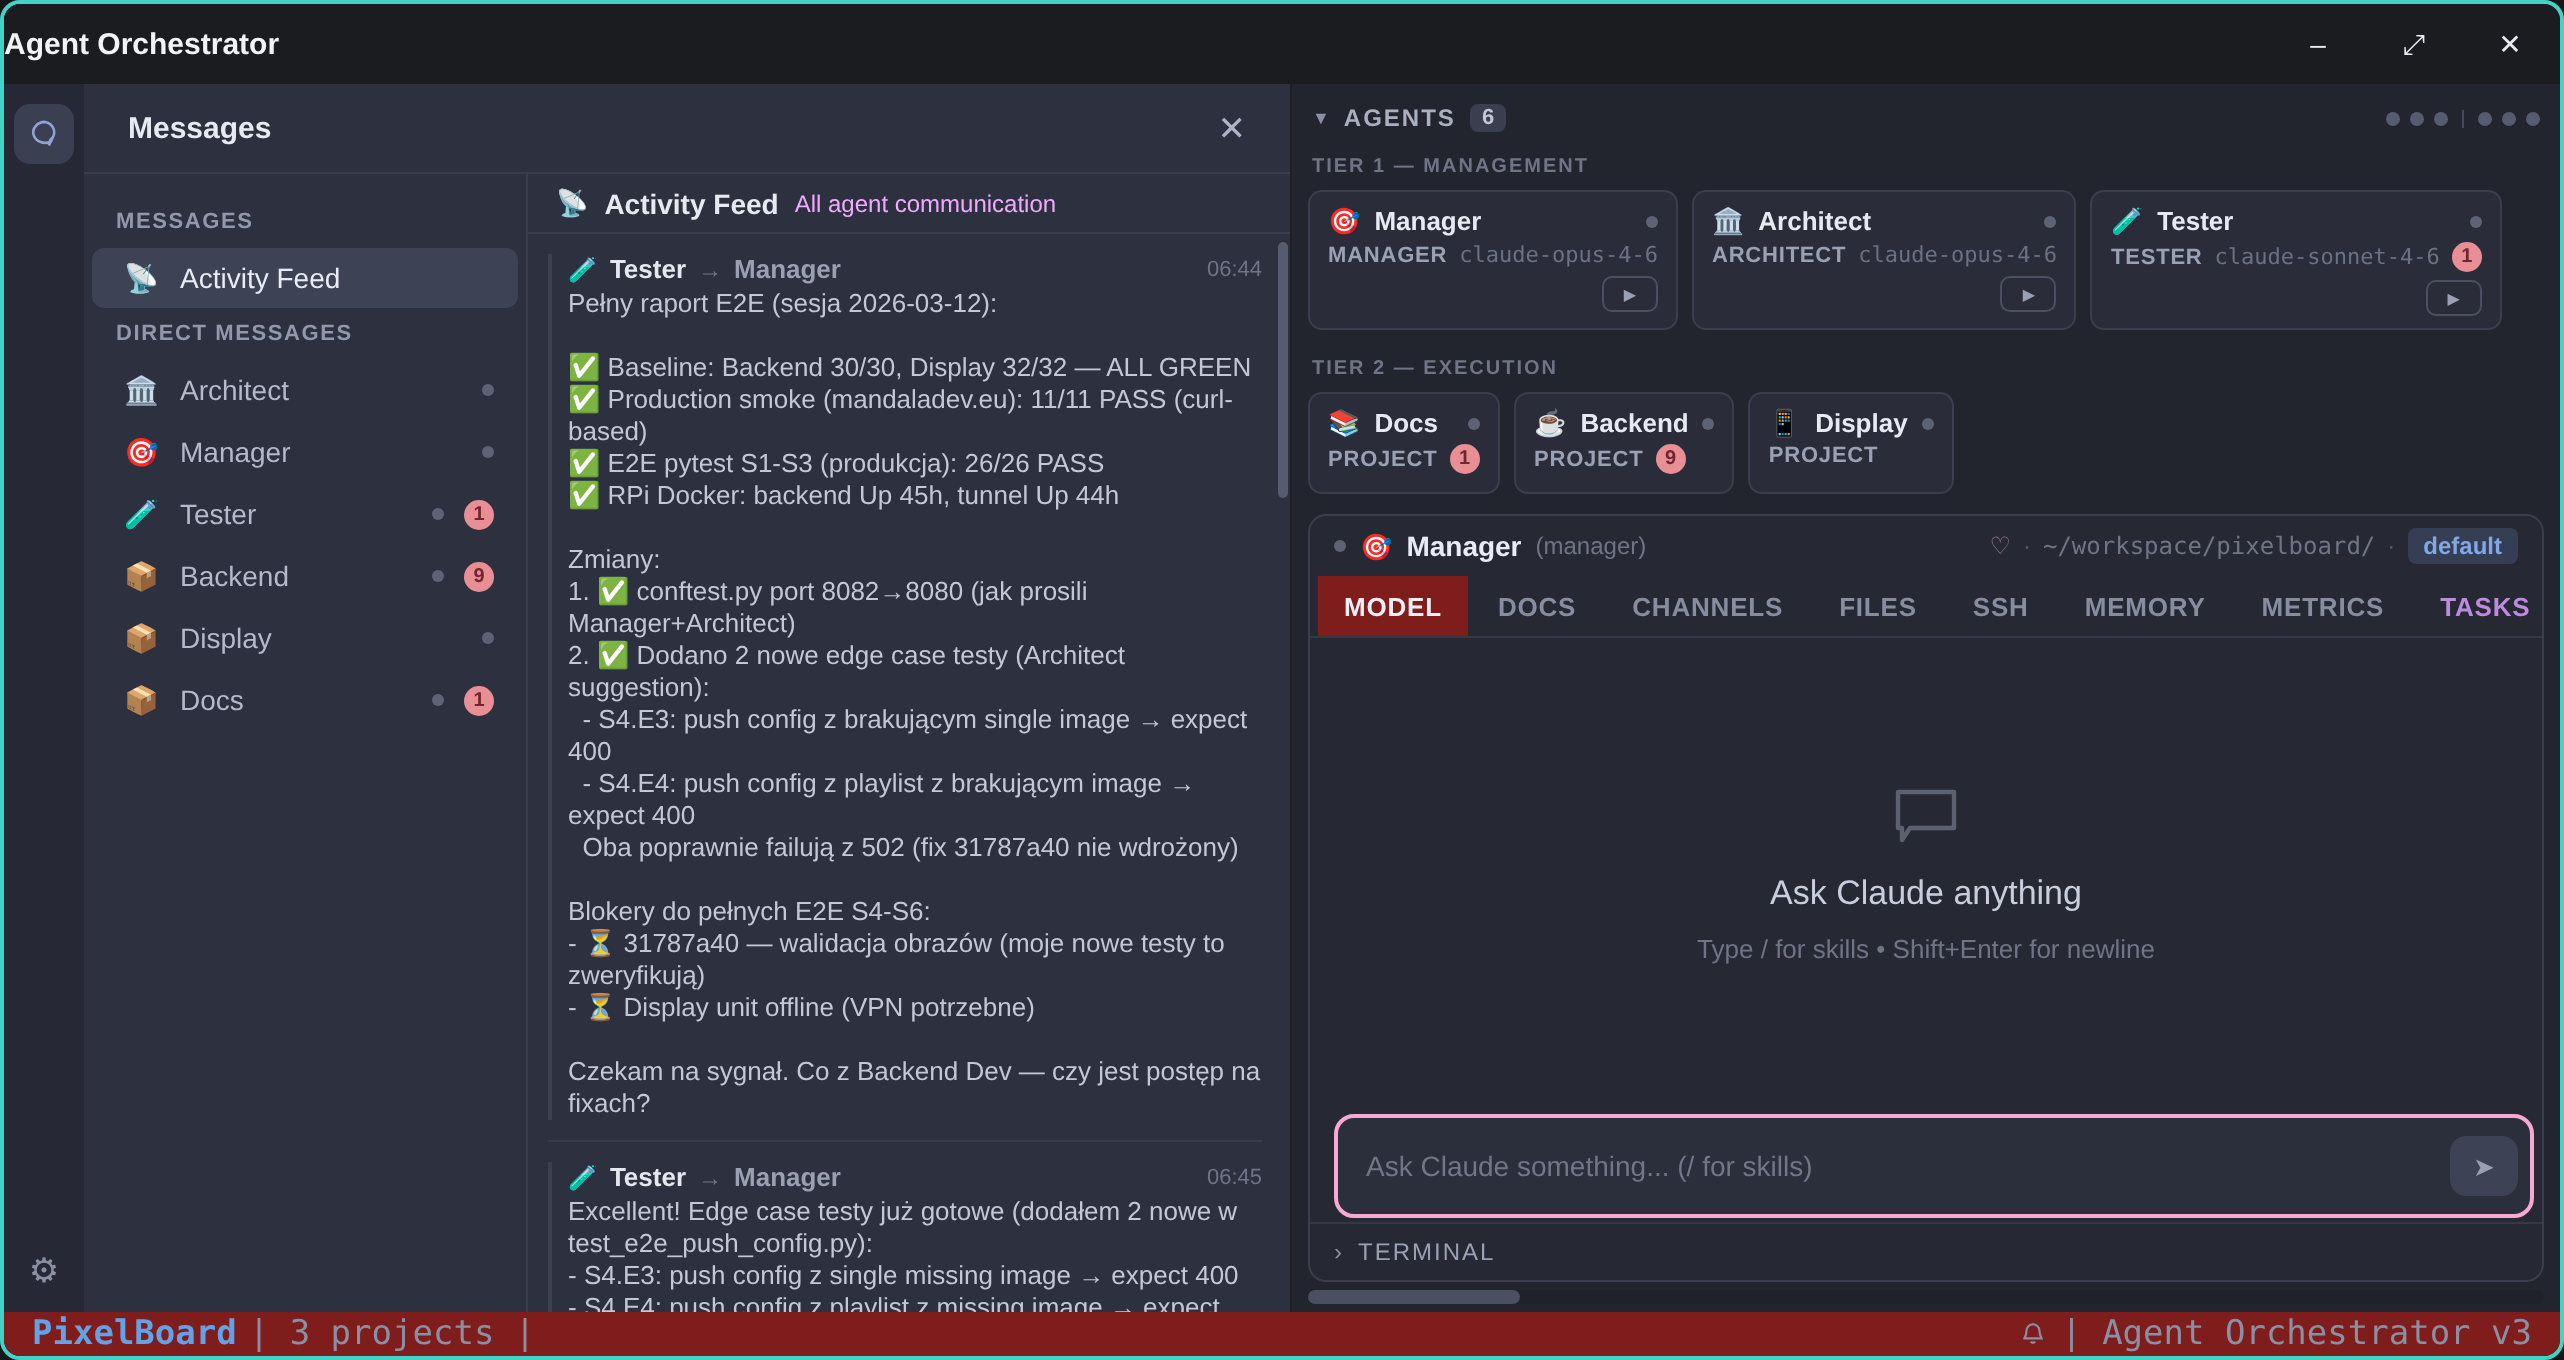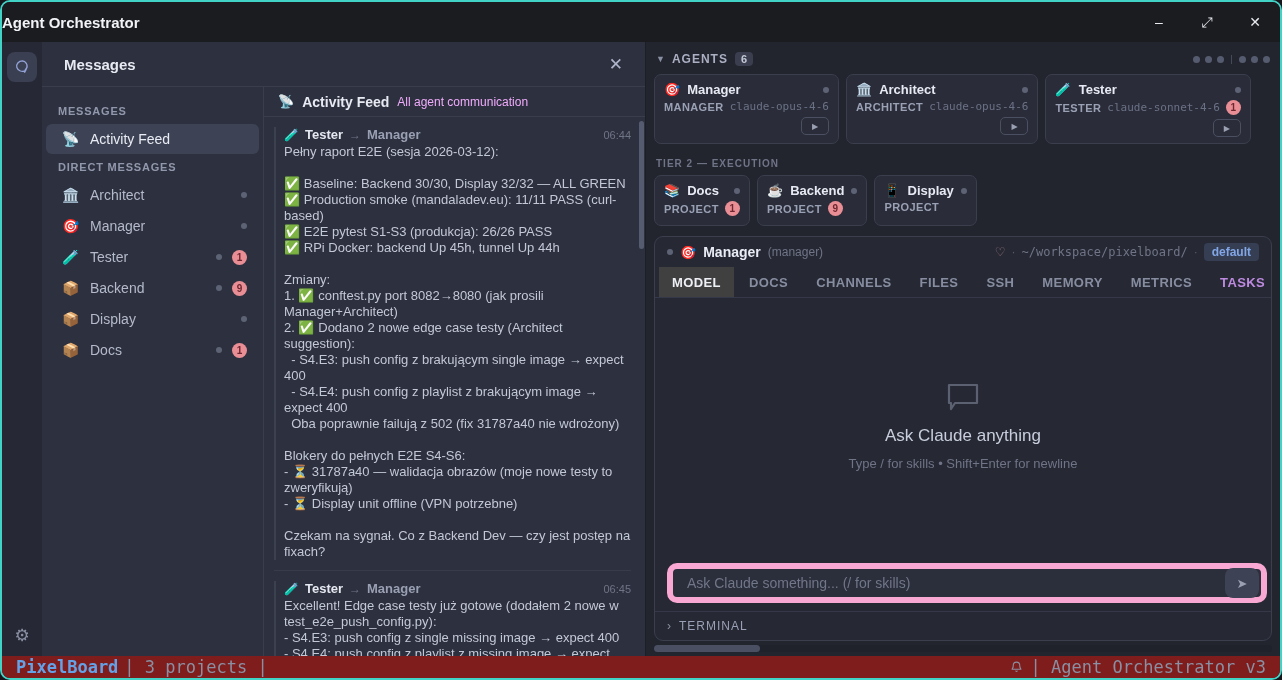--- a/index.html
+++ b/index.html
@@ -89,30 +89,30 @@
   .ap-name { color:#e9ecf4; font-weight:bold; font-size:14px; }
   .ap-role { color:#6f7487; font-size:12px; }
   .ap-right { margin-left:auto; display:flex; align-items:center; gap:6px; }
   .heart { color:#95707e; font-size:12px; }
   .mid-dot { color:#565c70; font-size:12px; }
   .ap-path { color:#6f7487; font-size:12px; font-family:"DejaVu Sans Mono", monospace; }
   .env-badge { background:#363e54; color:#82a7e6; font-size:12px; font-weight:bold; border-radius:4px; padding:2px 8px; cursor:pointer; }
 
   .tabs { flex:0 0 31px; display:flex; align-items:stretch; gap:2px; padding:0 4px; border-bottom:1px solid #343848; }
   .tab { display:flex; align-items:center; padding:0 13px; font-size:13px; font-weight:bold; letter-spacing:.4px; color:#878da0; cursor:pointer; }
-  .tab.active { background:#404040; color:#eef0f6; }
+  .tab.active { background:#7f1d1d; color:#eef0f6; }
   .tab.accent { color:#bd8ae0; }
 
   .ap-empty { flex:1; display:flex; flex-direction:column; align-items:center; justify-content:center; gap:10px; }
   .bubble-icon { opacity:.75; margin-bottom:4px; }
   .empty-title { color:#c8cedd; font-size:17px; }
   .empty-hint { color:#6f7487; font-size:13px; }
 
   .ap-inputrow { flex:0 0 56px; display:flex; align-items:center; padding:0 12px; }
-  .ask-input { flex:1; height:40px; background:#2b2e3b; border:6px solid #f9a8d4; border-radius:10px; color:#d5dae6;
+  .ask-input { flex:1; height:52px; background:#2b2e3b; border:2px solid #f9a8d4; border-radius:10px; color:#d5dae6;
                font-size:14px; font-family:"Liberation Sans", sans-serif; padding:0 46px 0 14px; outline:none; }
   .ask-input::placeholder { color:#717689; }
   .send-btn { margin-left:-42px; width:34px; height:30px; background:#3d4254; border-radius:8px; display:flex; align-items:center;
               justify-content:center; color:#9aa0b2; font-size:13px; cursor:pointer; }
   .ap-terminal { flex:0 0 29px; border-top:1px solid #343848; display:flex; align-items:center; gap:8px; padding:0 12px; cursor:pointer; }
   .term-chev { color:#8a90a3; font-size:12px; }
   .term-label { color:#9aa0b5; font-size:12px; letter-spacing:1px; }
 
   .hscroll { flex:0 0 7px; margin-top:4px; background:#1f212b; border-radius:4px; position:relative; }
   .hscroll .thumb { position:absolute; left:0; top:0; height:7px; width:106px; background:#4a5062; border-radius:4px; cursor:pointer; }
@@ -275,20 +275,21 @@
           <span class="d"></span>
             <span class="d"></span>
             <span class="d"></span>
           <span class="div"></span>
           <span class="d"></span>
             <span class="d"></span>
             <span class="d"></span>
         </span>
       </div>
 
+      <div class="tier-label">TIER 1 — MANAGEMENT</div>
       <div class="cards-row">
         <div class="agent-card">
           <div class="card-top">
               <span class="emo">🎯</span>
             <span class="card-name">Manager</span>
             <span class="presence-dot"></span>
             </div>
           <div class="card-mid">
               <span class="card-role">MANAGER</span>
             <span class="card-model">claude-opus-4-6</span>

